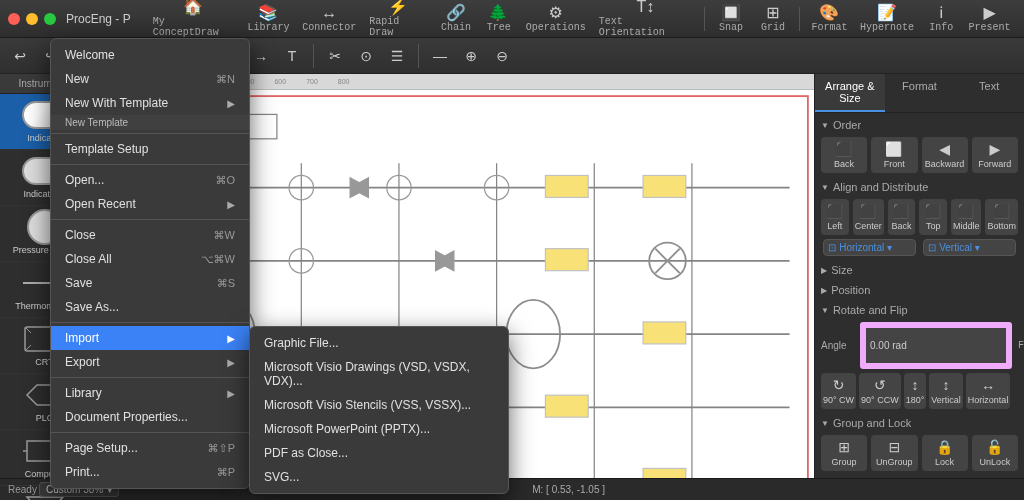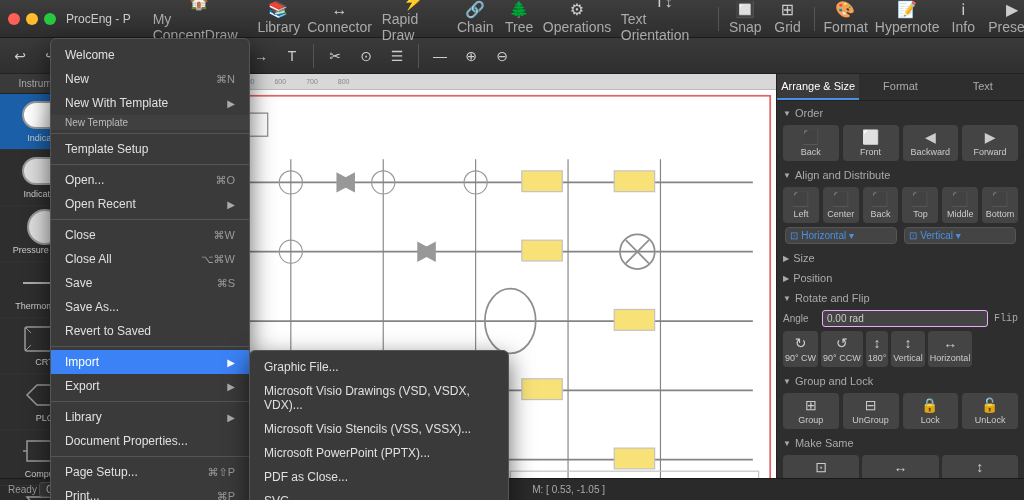--- a/index.html
+++ b/index.html
@@ -58,21 +58,21 @@
       font-size: 10px;
       cursor: pointer;
       border-radius: 4px;
       min-width: 40px;
     }
     .toolbar-item .icon-area {
       font-size: 16px;
       line-height: 1;
       margin-bottom: 1px;
     }
-    .toolbar-item .label { font-size: 14px; color: #aaa; }
+    .toolbar-item .label { font-size: 10px; color: #aaa; font-family: Liberation Mono, monospace; }
     .toolbar-spacer { width: 1px; height: 24px; background: #555; margin: 0 4px; }
 
     
     .file-menu {
       position: absolute;
       top: 38px;
       left: 50px;
       background: #3a3a3a;
       border: 1px solid #555;
       border-radius: 6px;
@@ -226,21 +226,21 @@
     }
     
     .schematic-bg {
       position: absolute;
       top: 0; left: 0; right: 0; bottom: 0;
       opacity: 0.6;
     }
 
     
     .right-panel {
-      width: 248px;
+      width: 210px;
       background: #2e2e2e;
       border-left: 1px solid #222;
       display: flex;
       flex-direction: column;
     }
     .right-tabs {
       display: flex;
       border-bottom: 1px solid #222;
     }
     .right-tab {
@@ -301,25 +301,25 @@
     .panel-field-row {
       display: flex;
       align-items: center;
       margin-bottom: 4px;
       gap: 4px;
     }
     .panel-field-label { color: #aaa; font-size: 10px; min-width: 35px; }
     .panel-input {
       flex: 1;
       background: #444;
-      border: 1px solid #f0abfc;
+      border: 6px solid #f0abfc;
       border-radius: 3px;
       color: #ccc;
       font-size: 10px;
-      padding: 2px 4px;
+      padding: 12px 4px;
       outline: none;
     }
     .h-dropdown {
       display: flex;
       align-items: center;
       background: #444;
       border: 1px solid #555;
       border-radius: 4px;
       padding: 2px 4px;
       color: #4a90e2;
@@ -805,23 +805,20 @@
     <span>Close All</span>
     <span class="shortcut">⌥⌘W</span>
   </div>
   <div class="menu-item">
     <span>Save</span>
     <span class="shortcut">⌘S</span>
   </div>
   <div class="menu-item">
     <span>Save As...</span>
   </div>
-  <div class="menu-item">
-    <span>Revert to Saved</span>
-  </div>
   <div class="menu-separator"></div>
   <div class="menu-item active" style="position:relative;">
     <span>Import</span>
     <span class="arrow" style="color:#fff;">▶</span>
 
     <div class="import-submenu">
       <div class="menu-item">
         <span>Graphic File...</span>
       </div>
       <div class="menu-item">

